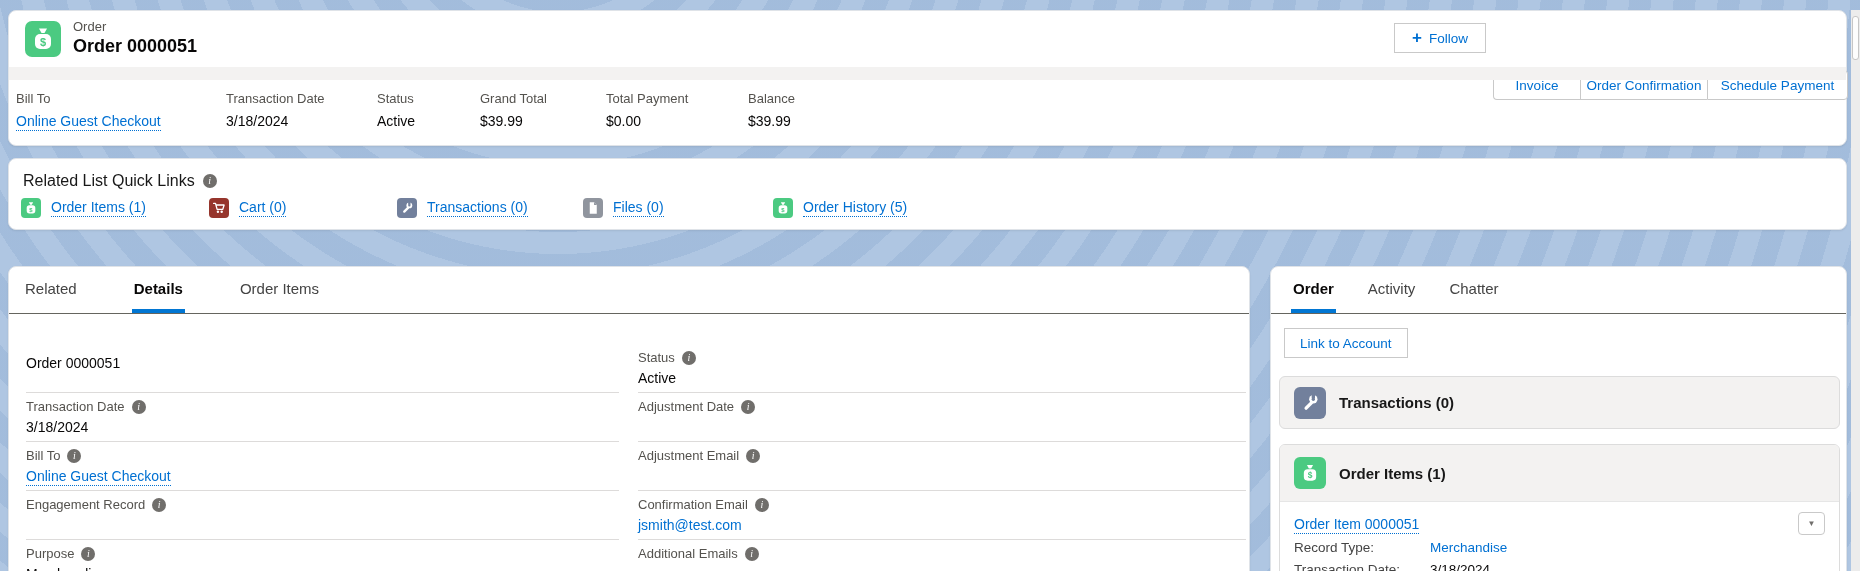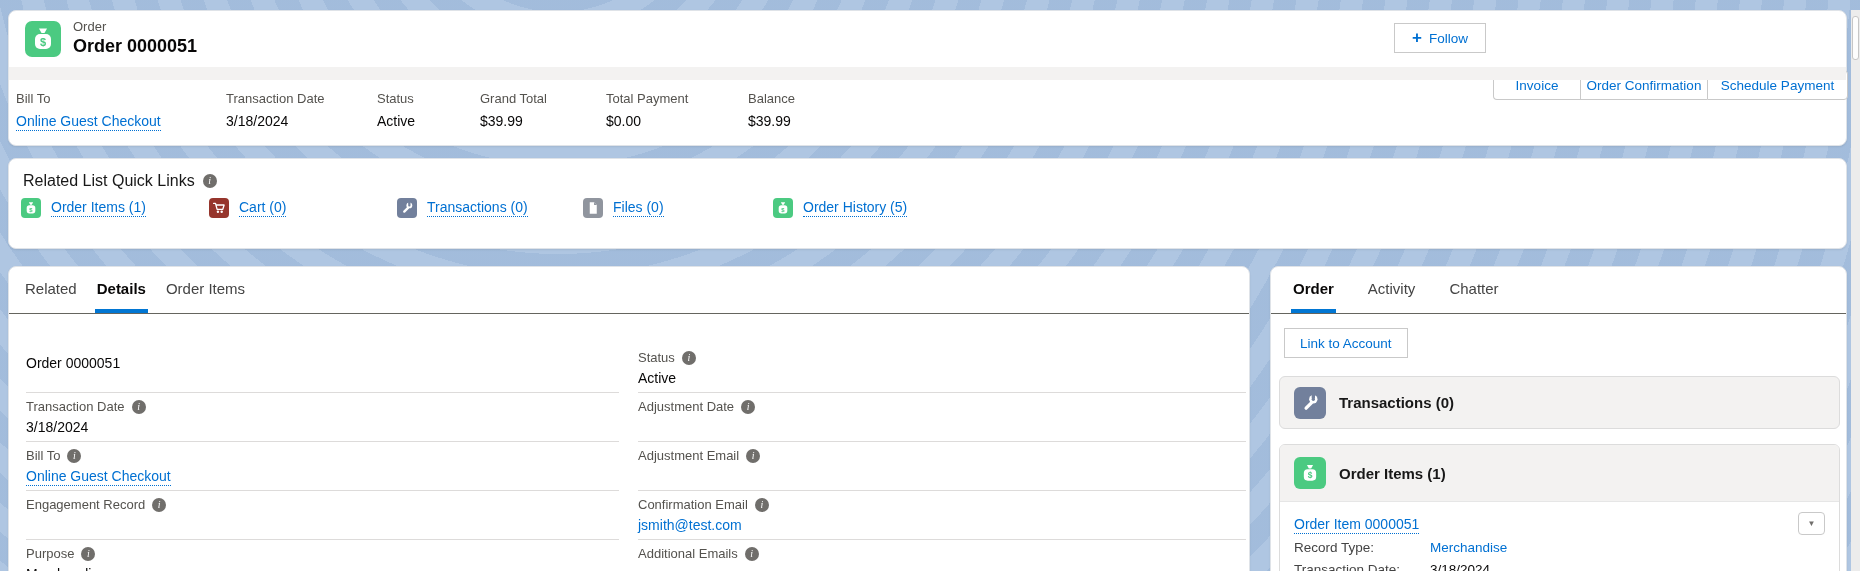--- a/index.html
+++ b/index.html
@@ -37,37 +37,37 @@
   .btn-group .btn:last-child { border-radius:0 4px 4px 0; border-right-width:1px; }
   .bg-invoice { width:87px; } .bg-confirm { width:127px; } .bg-schedule { width:141px; }
 
   .hl-item { position:absolute; top:80px; }
   .hl-label { font-size:13px; color:#54524e; }
   .hl-value { font-size:14px; color:#080707; margin-top:7px; }
   a.link { color:#0070d2; text-decoration:none; cursor:pointer; }
   .dotted { border-bottom:1px dotted #0070d2; padding-bottom:1px; }
 
   
-  #quicklinks-card { left:8px; top:158px; width:1839px; height:91px; }
+  #quicklinks-card { left:8px; top:158px; width:1839px; height:72px; }
   .ql-title { position:absolute; left:14px; top:13px; font-size:16px; color:#181818; display:flex; align-items:center; }
   .info { display:inline-block; width:14px; height:14px; border-radius:50%; background:#706e6b; color:#fff;
     font-size:10px; line-height:14px; text-align:center; margin-left:8px; font-family:"Liberation Serif",serif; font-style:italic; }
   .info::before { content:"i"; }
   .ql-item { position:absolute; top:38px; display:flex; align-items:center; gap:10px; height:22px; }
   .ql-icon { width:20px; height:20px; border-radius:4px; display:flex; align-items:center; justify-content:center; flex:0 0 auto; }
   .ql-item a { font-size:14px; }
 
   
   .tabs { display:flex; border-bottom:1px solid #65655f; height:47px; align-items:flex-end; }
   .tab { font-size:15px; color:#444; padding:14px 2px 12px 2px; border-bottom:4px solid transparent; cursor:pointer; }
   .tab.active { font-weight:bold; color:#080707; border-bottom-color:#0176d3; }
 
   
   #main-card { left:8px; top:266px; width:1242px; height:306px; }
-  #main-card .tabs { padding-left:14px; gap:16px; }
+  #main-card .tabs { padding-left:14px; gap:53px; }
   .fields { display:grid; grid-template-columns:593px 608px; column-gap:19px; padding-left:17px; margin-top:30px; }
   .field { height:49px; border-bottom:1px solid #dddbda; padding-top:6px; overflow:visible; }
   .field.last { border-bottom:none; }
   .f-label { font-size:13px; color:#54524e; display:flex; align-items:center; }
   .f-label .info { margin-left:7px; }
   .f-value { font-size:14px; color:#080707; margin-top:5px; }
 
   
   #side-card { left:1270px; top:266px; width:577px; height:306px; }
   #side-card .tabs { padding-left:20px; gap:30px; }

